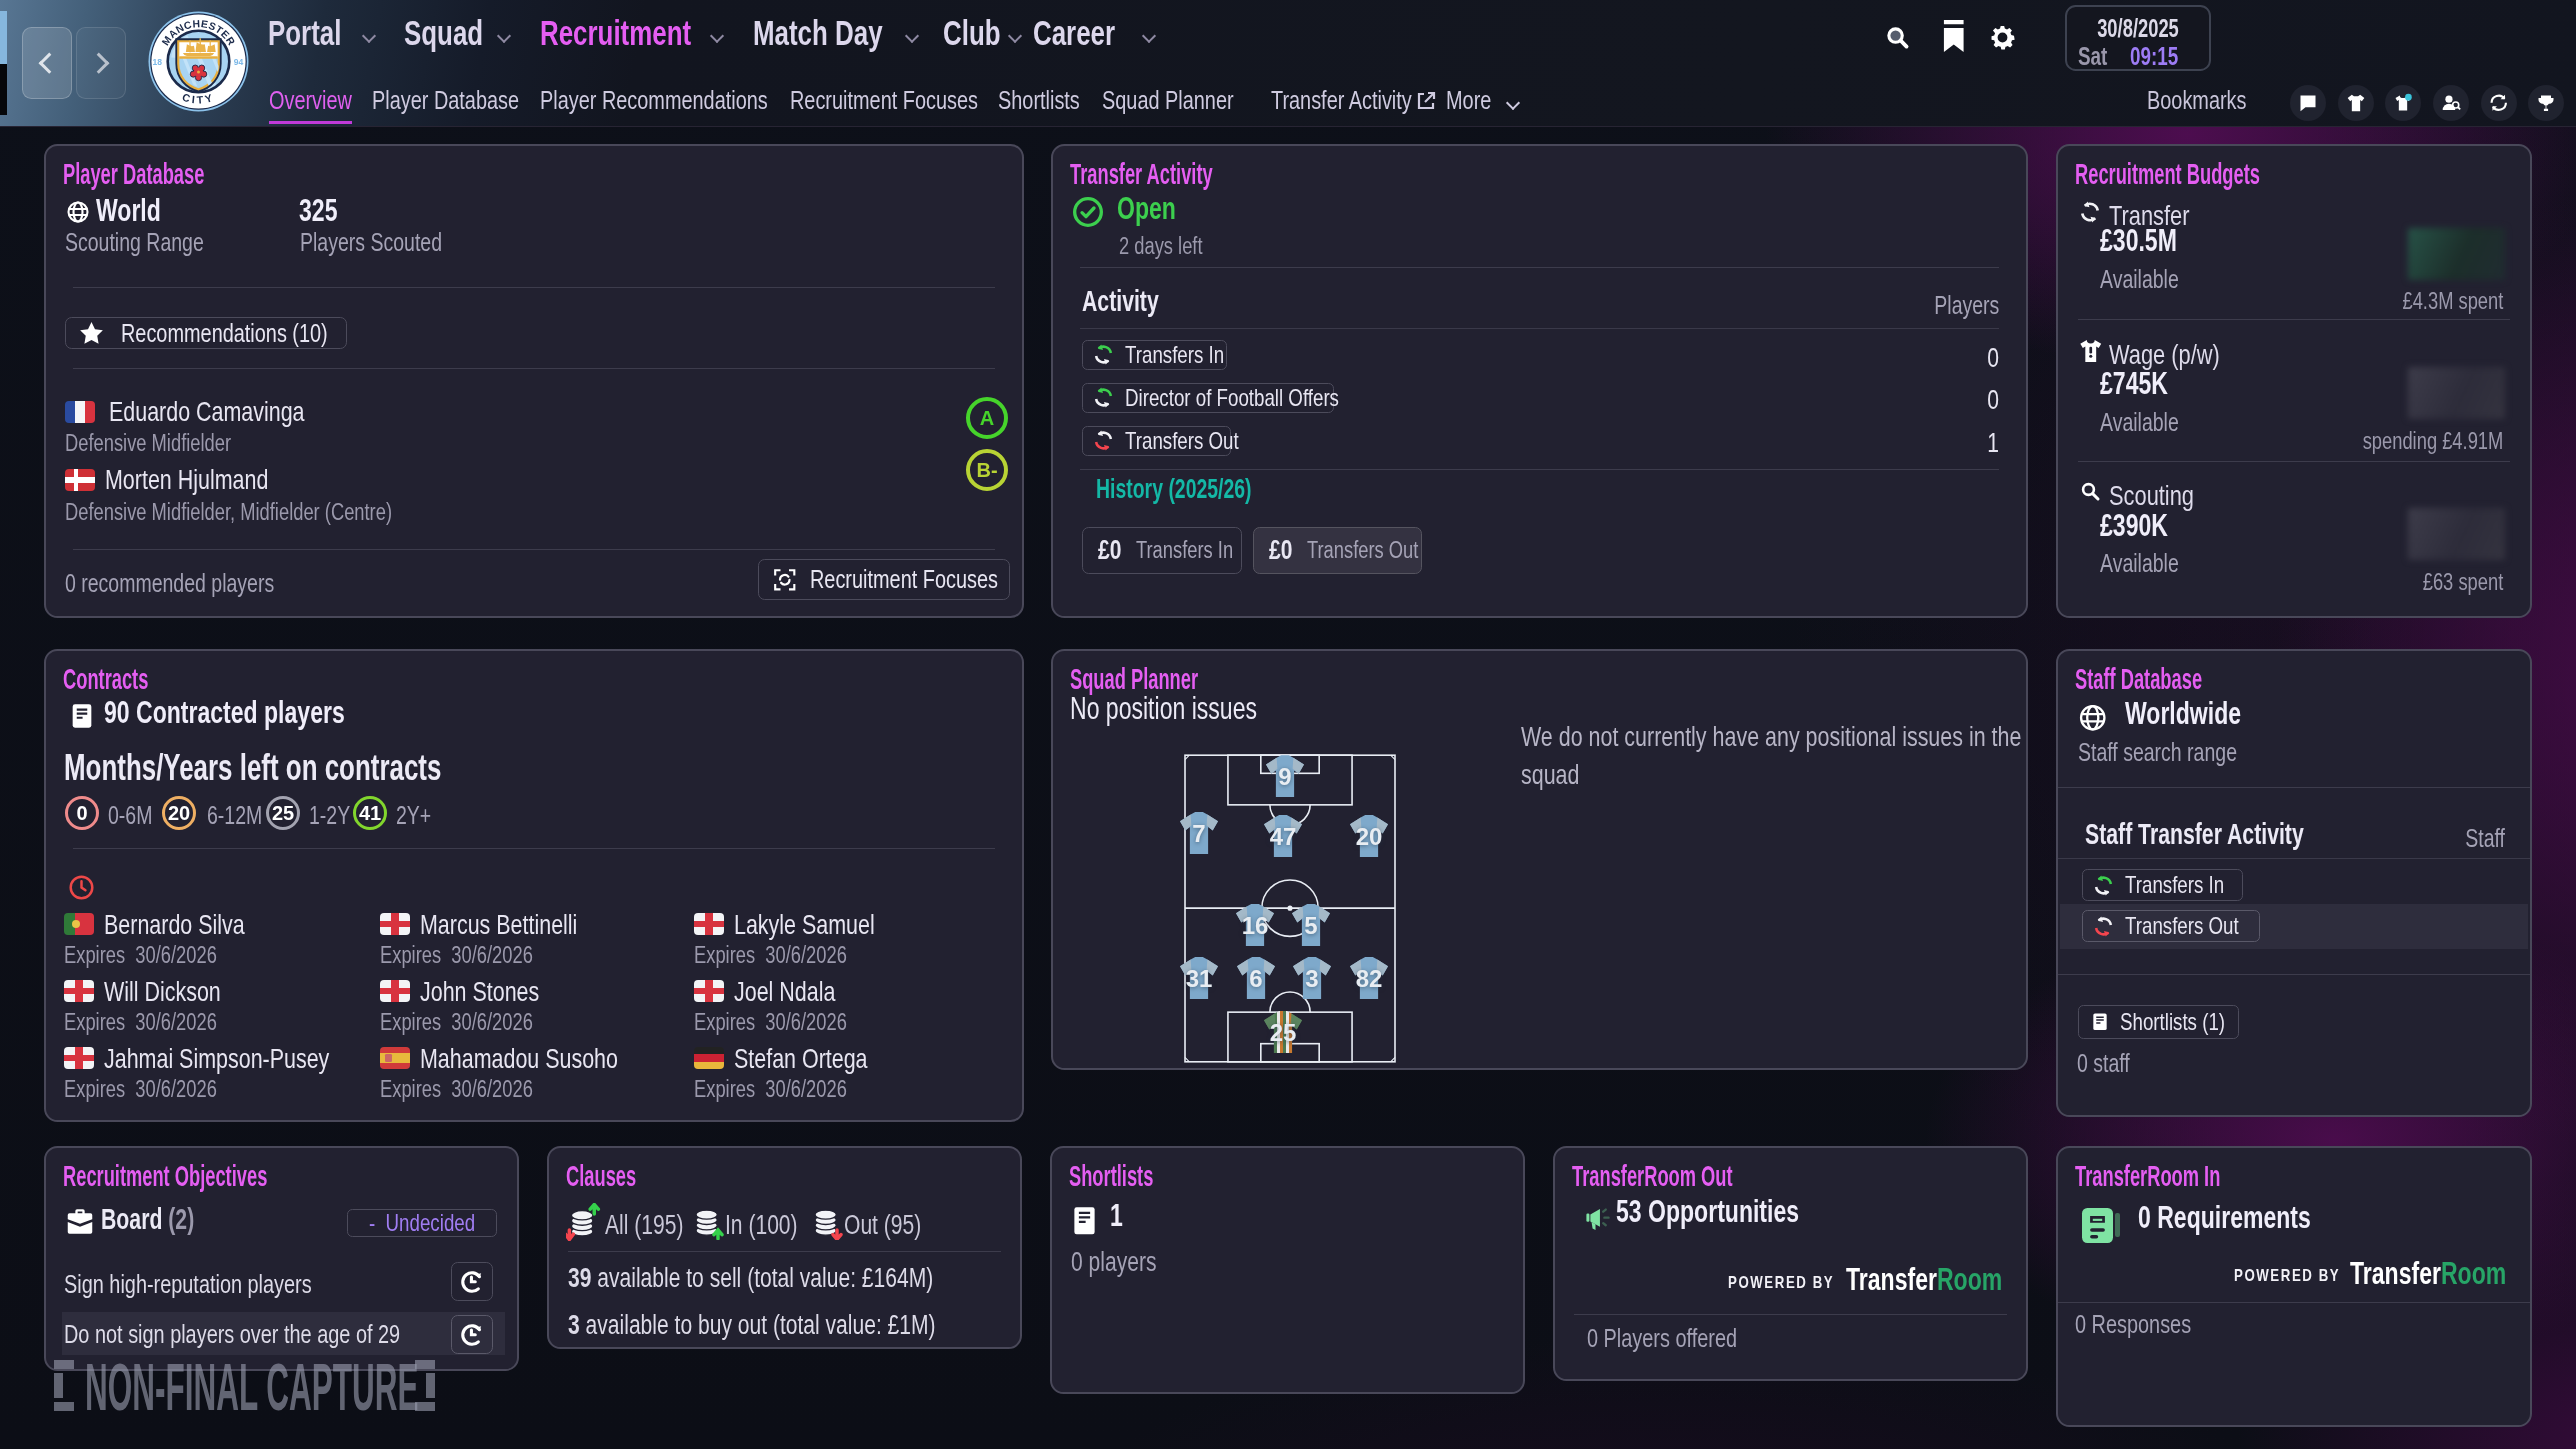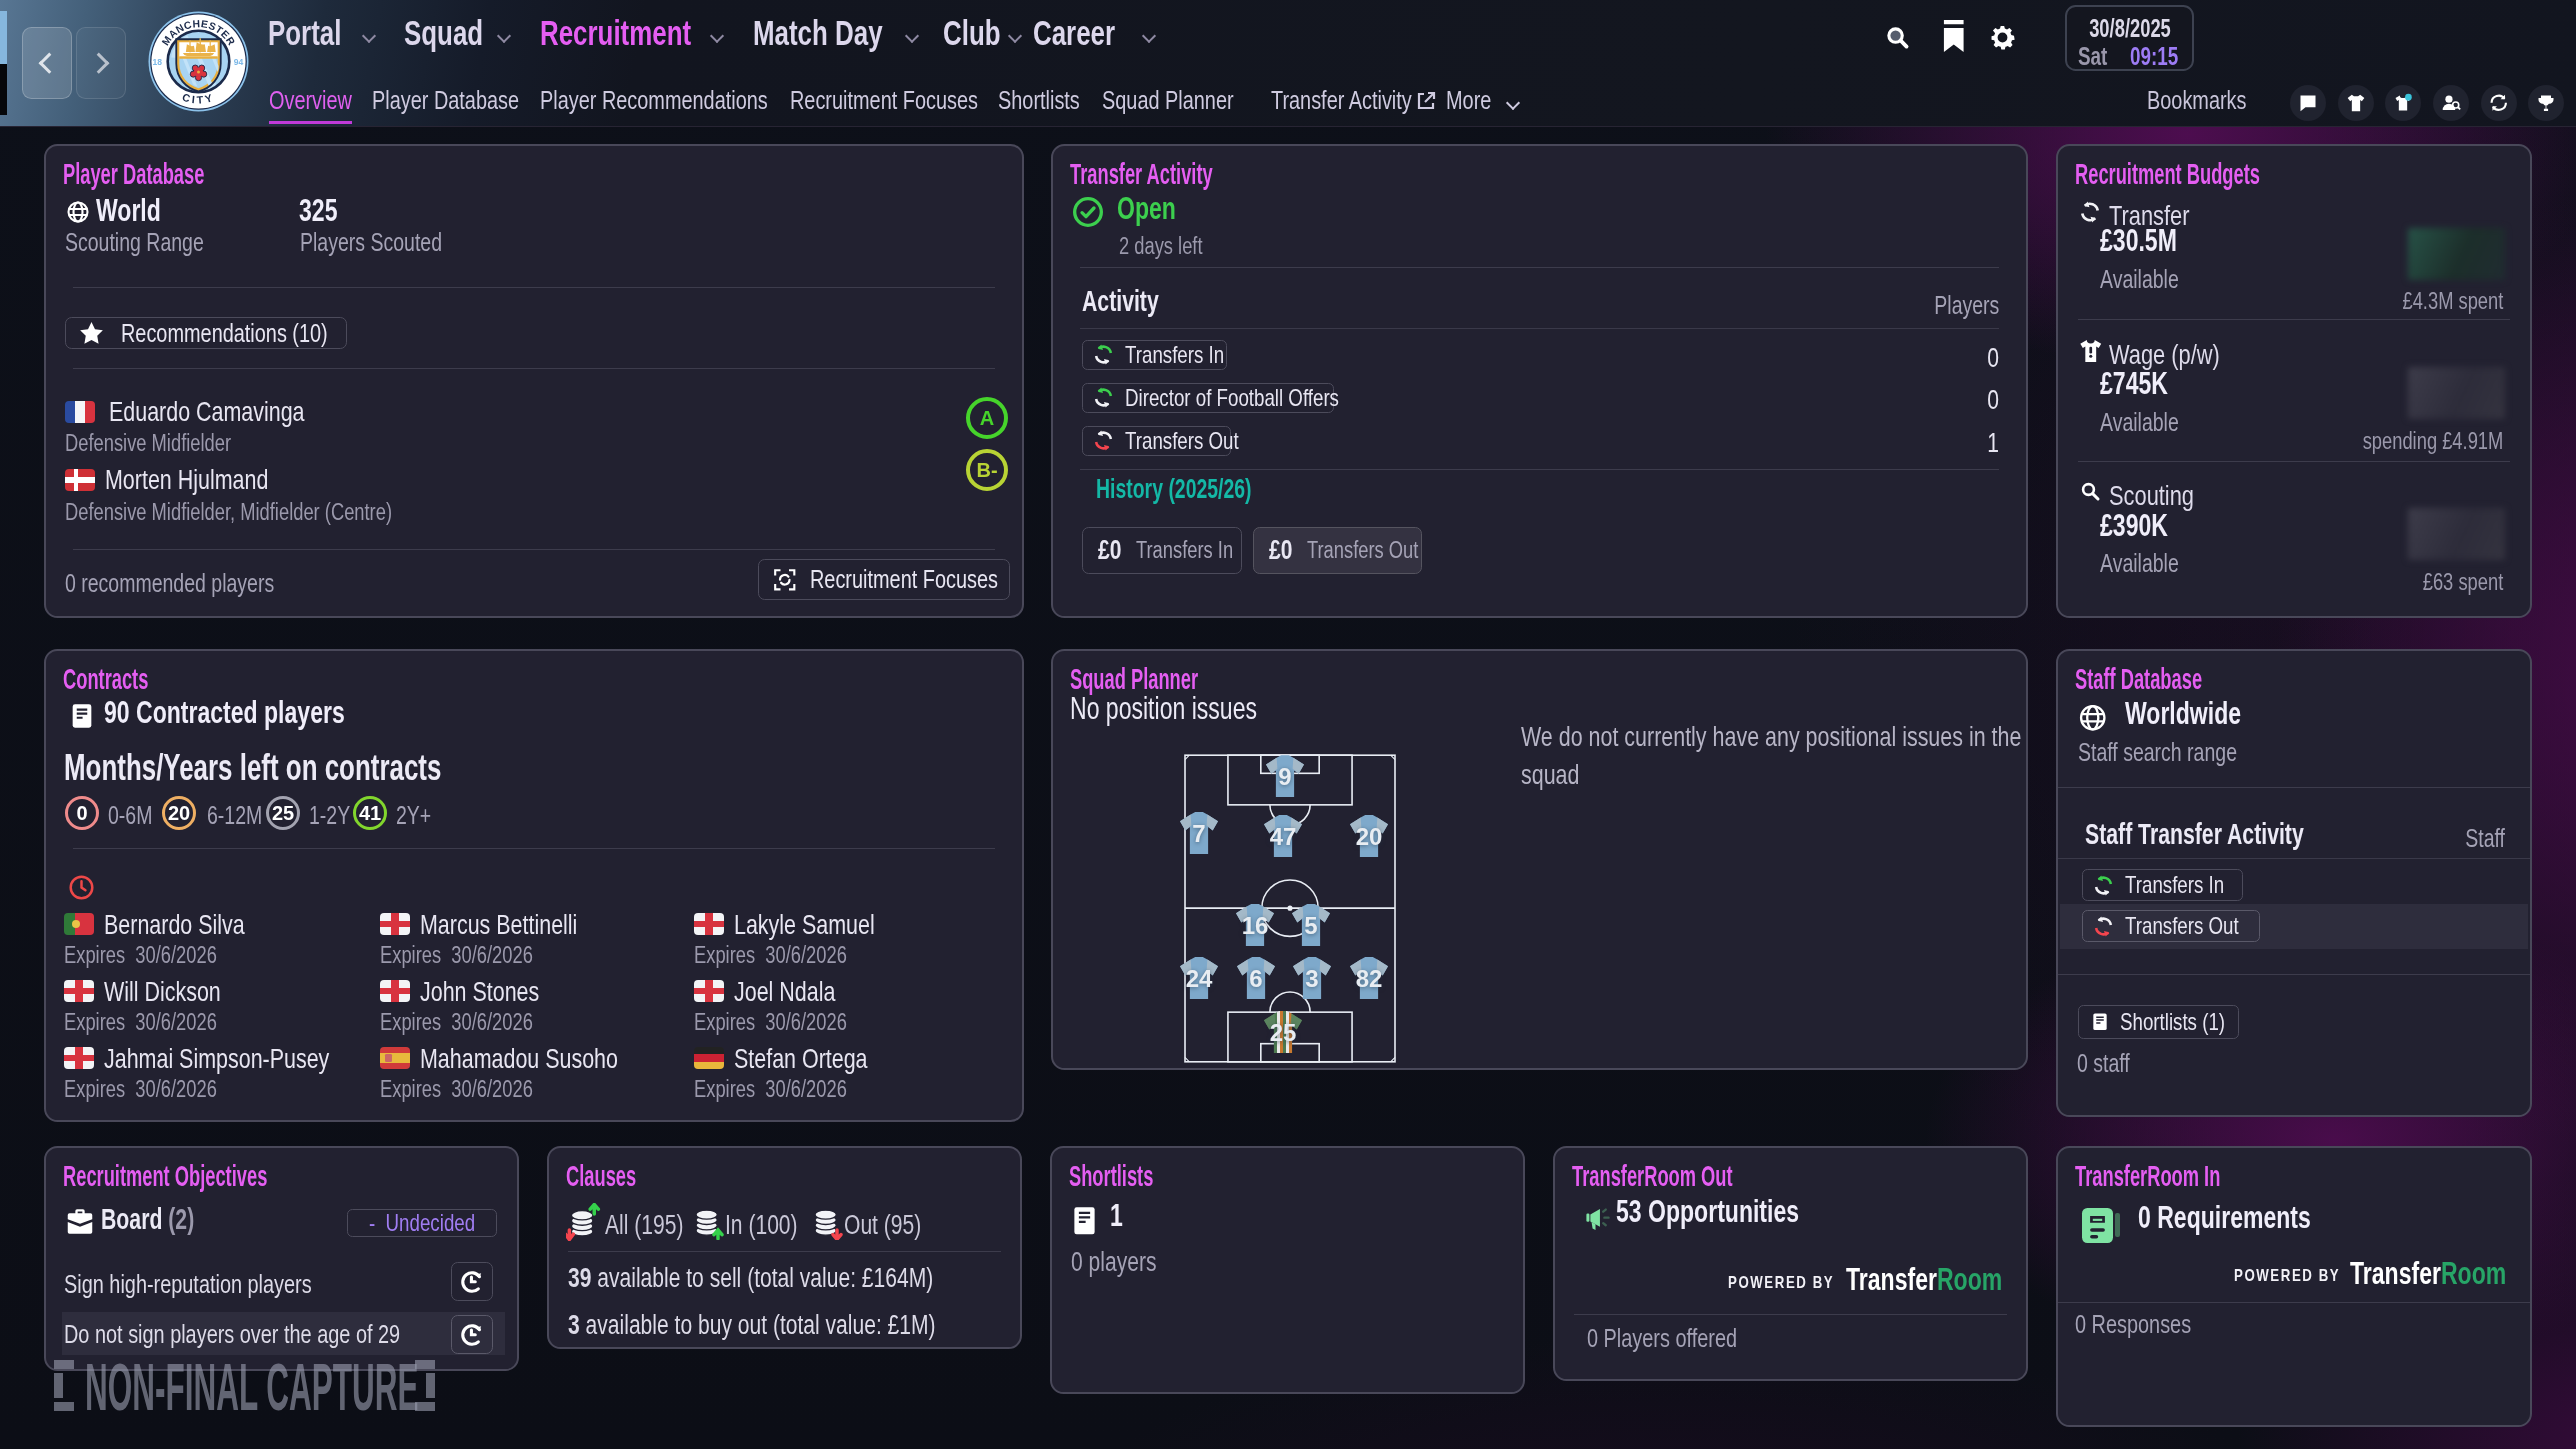--- a/index.html
+++ b/index.html
@@ -34,21 +34,21 @@
 .navbtn{position:absolute;top:27px;width:50px;height:72px;border-radius:9.4px;border:1.3px solid rgba(255,255,255,.22)}
 #btnback{left:21.5px;background:rgba(255,255,255,.14)}
 #btnfwd{left:76px;background:rgba(255,255,255,.04);border-color:rgba(255,255,255,.12)}
 .chev{position:absolute;top:50%;left:50%;width:14.8px;height:14.8px;border-style:solid;border-color:#dfe4ea;border-width:0}
 .chevl{border-left-width:3.4px;border-bottom-width:3.4px;transform:translate(-35%,-50%) rotate(45deg)}
 .chevr{border-right-width:3.4px;border-top-width:3.4px;transform:translate(-65%,-50%) rotate(45deg);border-color:#b9c1cc}
 .mnav{position:absolute;top:13.4px;font-weight:700;font-size:35px;color:#dcd7ec}
 .snav{position:absolute;top:86px;font-size:25.5px;color:#cfcbe0}
 .dchev{position:absolute;width:10px;height:10px;border-right:2.7px solid #8f8aa3;border-bottom:2.7px solid #8f8aa3;transform:rotate(45deg)}
 
-#datebox{position:absolute;left:2065px;top:5.4px;width:129px;height:66px;border:2.7px solid #3d4250;border-radius:10.7px;background:#14161f}
+#datebox{position:absolute;left:2065px;top:5.4px;width:146px;height:66px;border:2.7px solid #3d4250;border-radius:10.7px;background:#14161f}
 #continue{position:absolute;left:2215px;top:4.7px;width:343px;height:61px;border-radius:8px;background:linear-gradient(92deg,#7e2cf2 0%,#ad2aae 32%,#e52d71 66%,#fb3454 100%)}
 .cicon{position:absolute;top:85px;width:36px;height:36px;border-radius:50%;background:#20232f;display:flex;align-items:center;justify-content:center}
 
 .card{position:absolute;background:#222130;border:2px solid #494859;border-radius:13.4px}
 .ct{position:absolute;left:17px;top:10.7px;font-size:29.5px;font-weight:700;color:#e55ef2}
 .big{font-size:32px;font-weight:700;color:#f0eefa}
 .lbl{font-size:25px;color:#a5a3b6}
 .nm{font-size:27.5px;color:#e8e6f2}
 .sm{font-size:23.5px;color:#9b99ac}
 .hr{position:absolute;left:27px;right:27px;height:1.3px;background:#3d3c4c}
@@ -432,21 +432,21 @@
     <div class="shirt" style="left:166px;top:61px">
         <span>20</span>
       </div>
     <div class="shirt" style="left:52px;top:150px">
         <span>16</span>
       </div>
     <div class="shirt" style="left:108px;top:150px">
         <span>5</span>
       </div>
     <div class="shirt" style="left:-4px;top:203px">
-        <span>24</span>
+        <span>31</span>
       </div>
     <div class="shirt" style="left:53px;top:203px">
         <span>6</span>
       </div>
     <div class="shirt" style="left:109px;top:203px">
         <span>3</span>
       </div>
     <div class="shirt" style="left:166px;top:203px">
         <span>82</span>
       </div>

